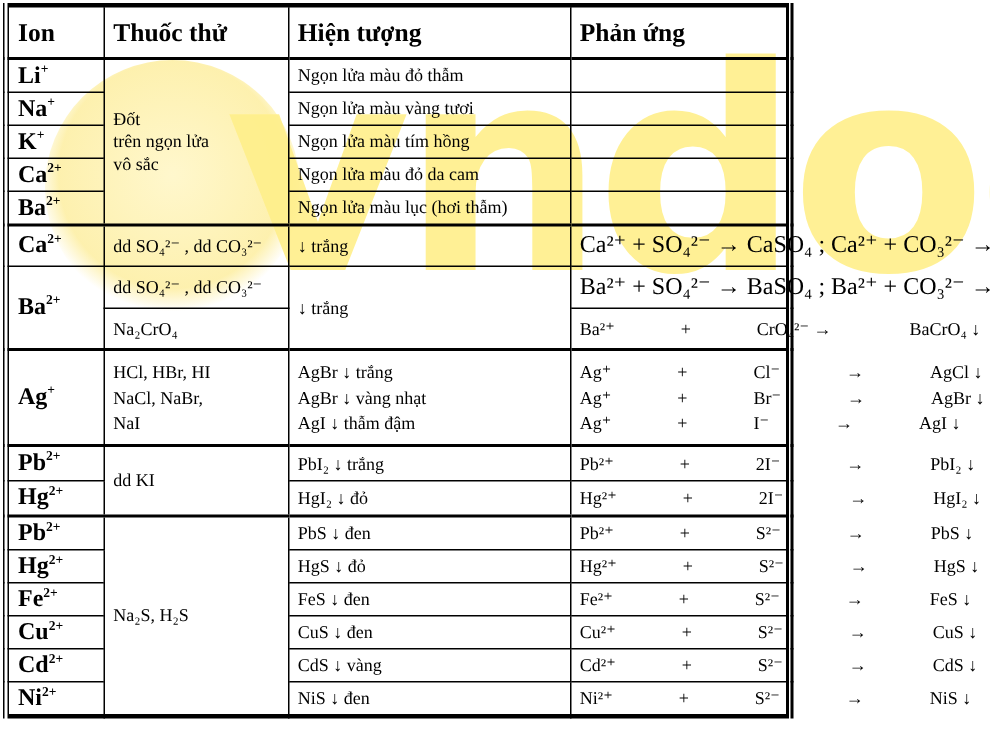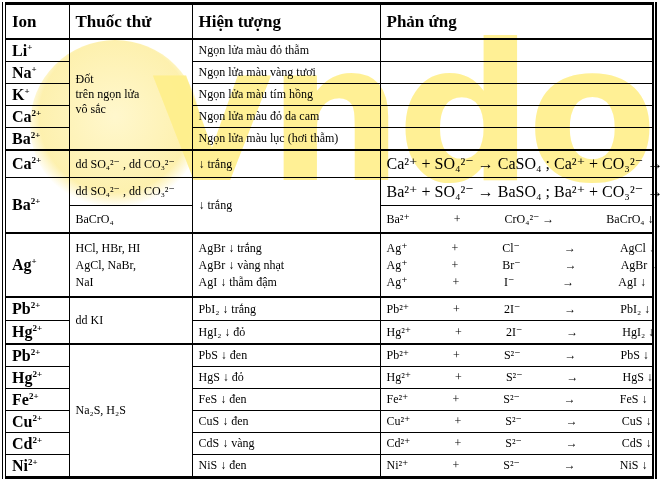--- a/index.html
+++ b/index.html
@@ -4,21 +4,21 @@
 <style>
   html, body { margin:0; padding:0; background:#fff; }
   body { width:660px; height:499px; position:relative; overflow:hidden;
          font-family:"Liberation Serif","DejaVu Serif",serif; color:#000; }
   .wm { position:absolute; pointer-events:none; z-index:0; }
   .wm-letters { position:absolute; left:150px; top:20px; font-family:"DejaVu Sans",sans-serif;
     font-weight:bold; font-size:190px; color:#ffef8a; letter-spacing:-6px; line-height:1; opacity:0.9; }
   .wm-chick { position:absolute; left:30px; top:40px; width:170px; height:170px; border-radius:50%;
     background:radial-gradient(circle at 50% 45%, #fff6c4 0%, #fdeea0 60%, rgba(255,255,255,0) 72%); opacity:0.85; }
   table { position:absolute; left:2px; top:2px; z-index:1; border-collapse:collapse;
-    width:655px; table-layout:fixed; background:transparent;
+    width:527px; table-layout:fixed; background:transparent;
     border-top:3px solid #000; border-bottom:3px solid #000;
     border-left:4px double #000; border-right:5px double #000; }
   td, th { border:1px solid #000; padding:0 6px; vertical-align:middle; font-size:12px; line-height:1.25; }
   th { font-size:17px; font-weight:bold; text-align:left; height:33px; border-bottom:2px solid #000; }
   td.ion { font-weight:bold; font-size:16px; }
   tr.grp-top td { border-top:2px solid #000; }
   .r23 td { height:21px; }
   sup, sub { font-size:9px; line-height:0; }
   .eq { display:flex; align-items:flex-start; white-space:nowrap;gap:44px; }
   .eq span { display:inline-block; }
@@ -86,36 +86,36 @@
       <td style="font-size:16px;white-space:nowrap;">Ca²⁺ + SO₄²⁻ → CaSO₄ ; Ca²⁺ + CO₃²⁻ → CaCO₃</td>
     </tr>
 
     <tr>
       <td class="ion" rowspan="2"><span>Ba</span><sup>2+</sup></td>
       <td style="height:27px">dd SO₄²⁻ , dd CO₃²⁻</td>
       <td rowspan="2">↓ trắng</td>
       <td style="font-size:16px;white-space:nowrap;">Ba²⁺ + SO₄²⁻ → BaSO₄ ; Ba²⁺ + CO₃²⁻ → BaCO₃</td>
     </tr>
     <tr>
-      <td style="height:26px">BaCrO₄</td>
+      <td style="height:26px">Na₂CrO₄</td>
       <td>
         <div class="eq">
           <span class="c1">Ba²⁺</span>
           <span class="c2">+</span>
           <span style="width:78px;text-align:right;padding-right:8px">CrO₄²⁻ →</span>
           <span>BaCrO₄ ↓</span>
         </div>
       </td>
     </tr>
 
     <tr class="grp-top">
       <td class="ion" style="height:62px"><span>Ag</span><sup>+</sup></td>
       <td class="multi">
         <div>HCl, HBr, HI</div>
-        <div>AgCl, NaBr,</div>
+        <div>NaCl, NaBr,</div>
         <div>NaI</div>
       </td>
       <td class="multi">
         <div>AgBr ↓ trắng</div>
         <div>AgBr ↓ vàng nhạt</div>
         <div>AgI ↓ thẫm đậm</div>
       </td>
       <td class="multi">
         <div class="eq">
             <span class="c1">Ag⁺</span>

